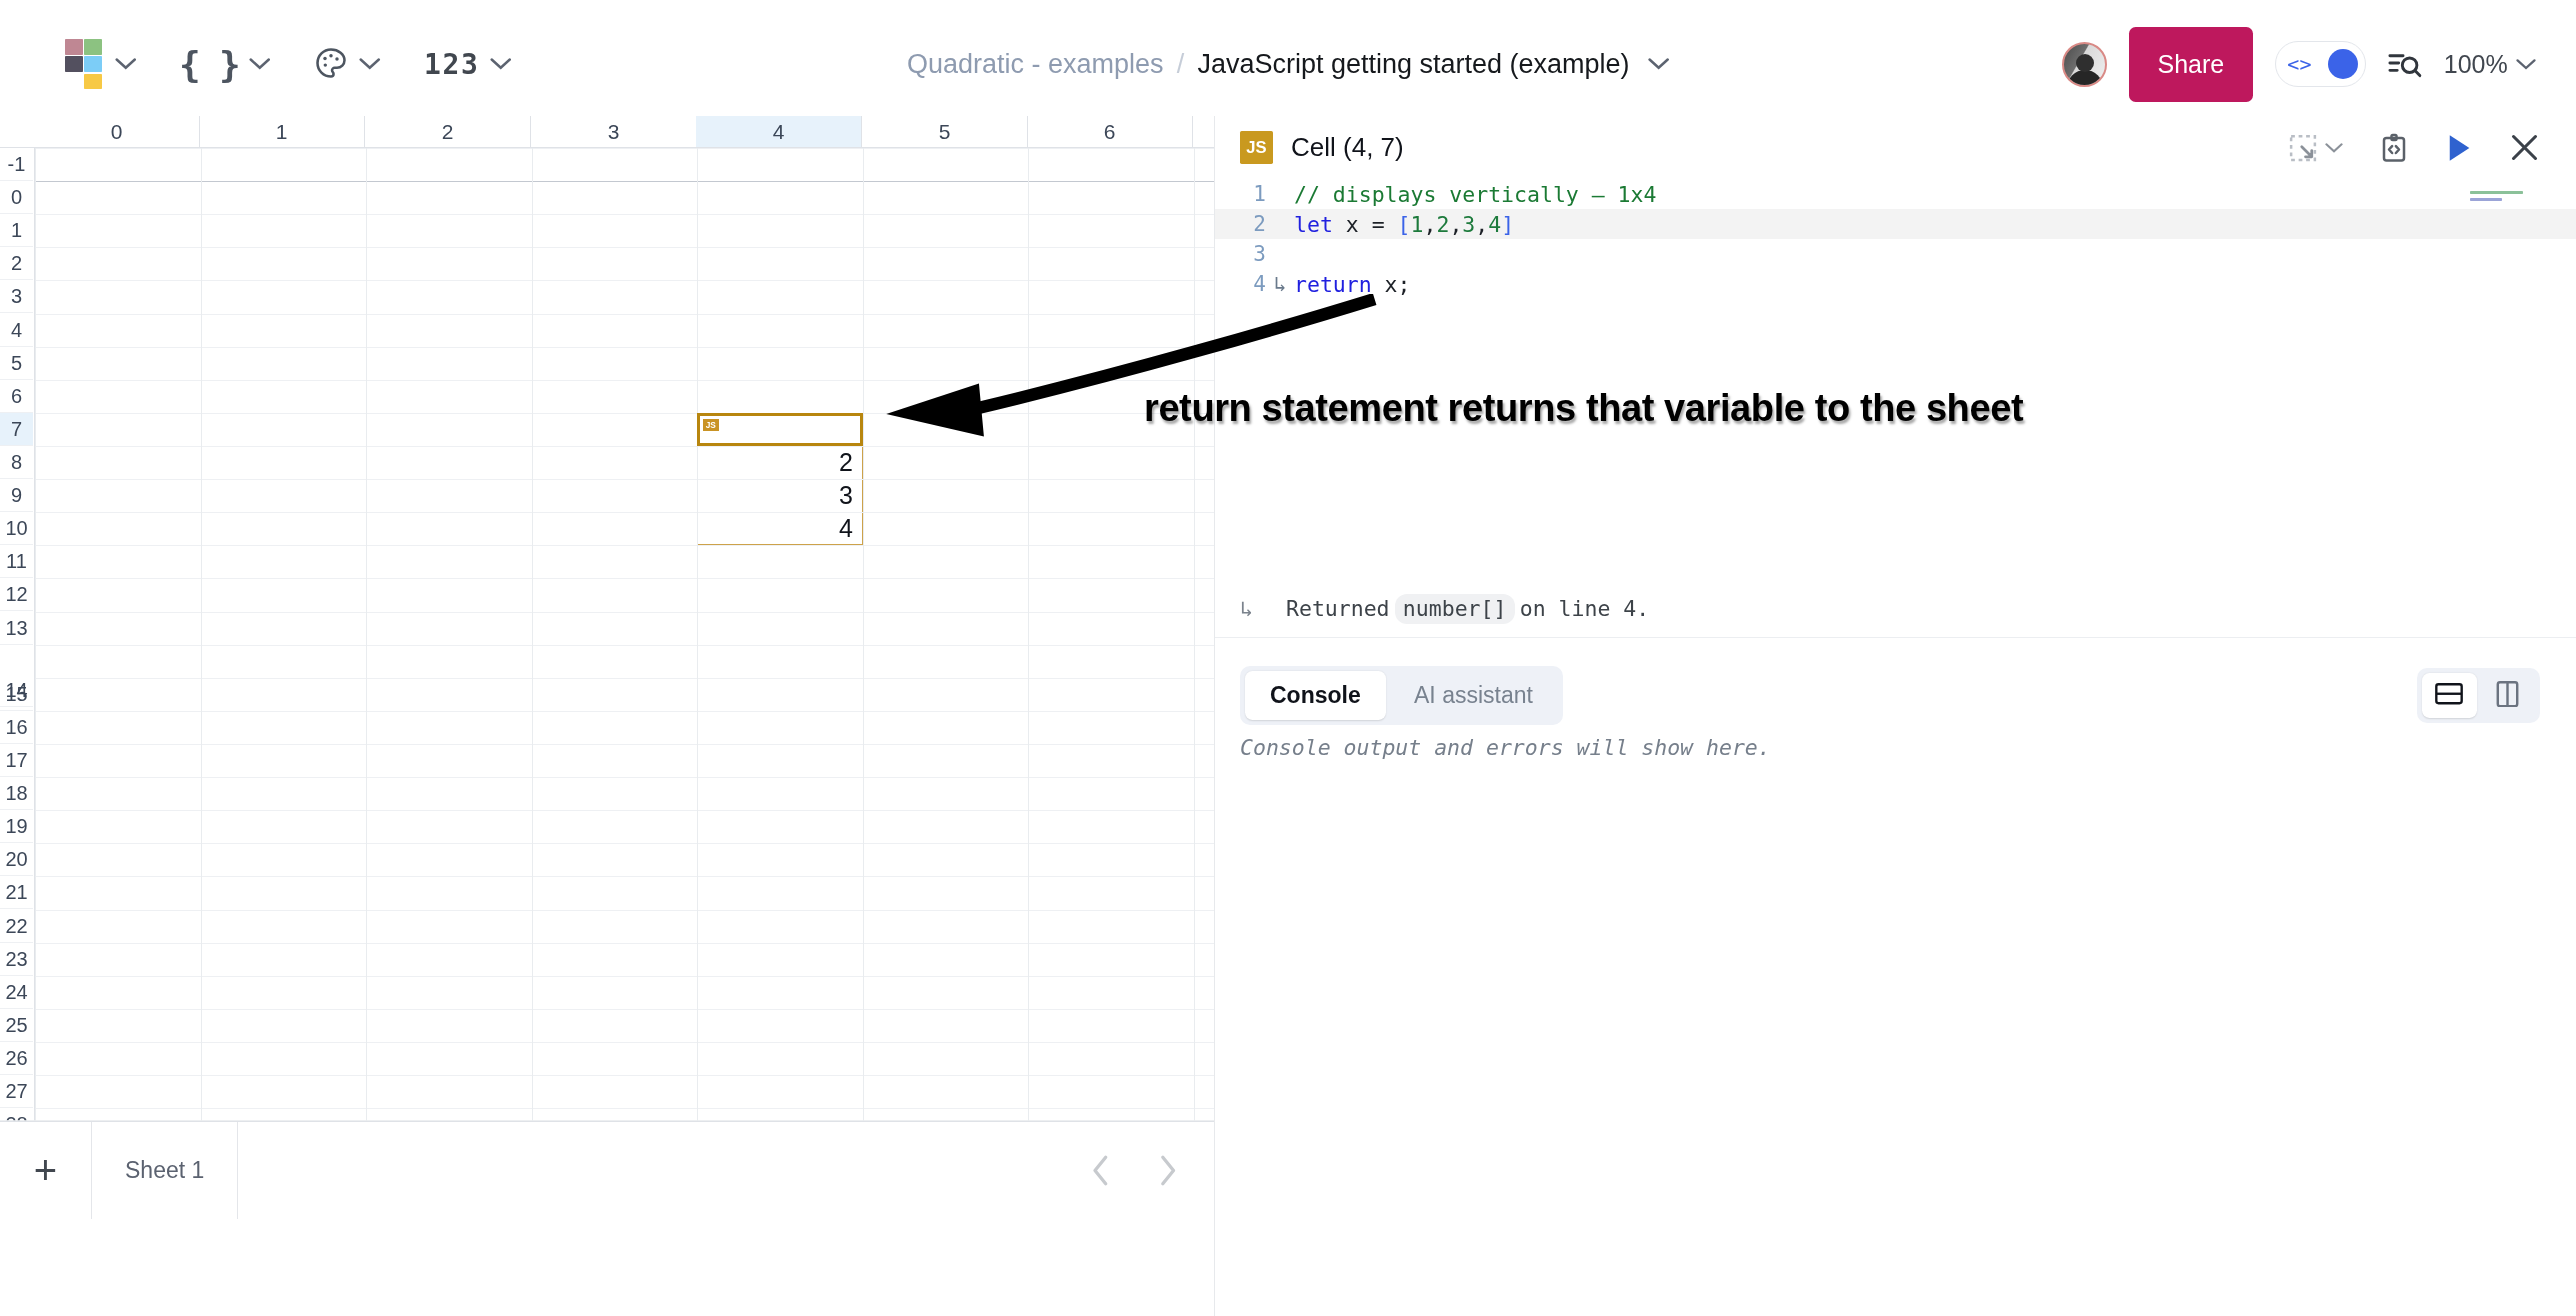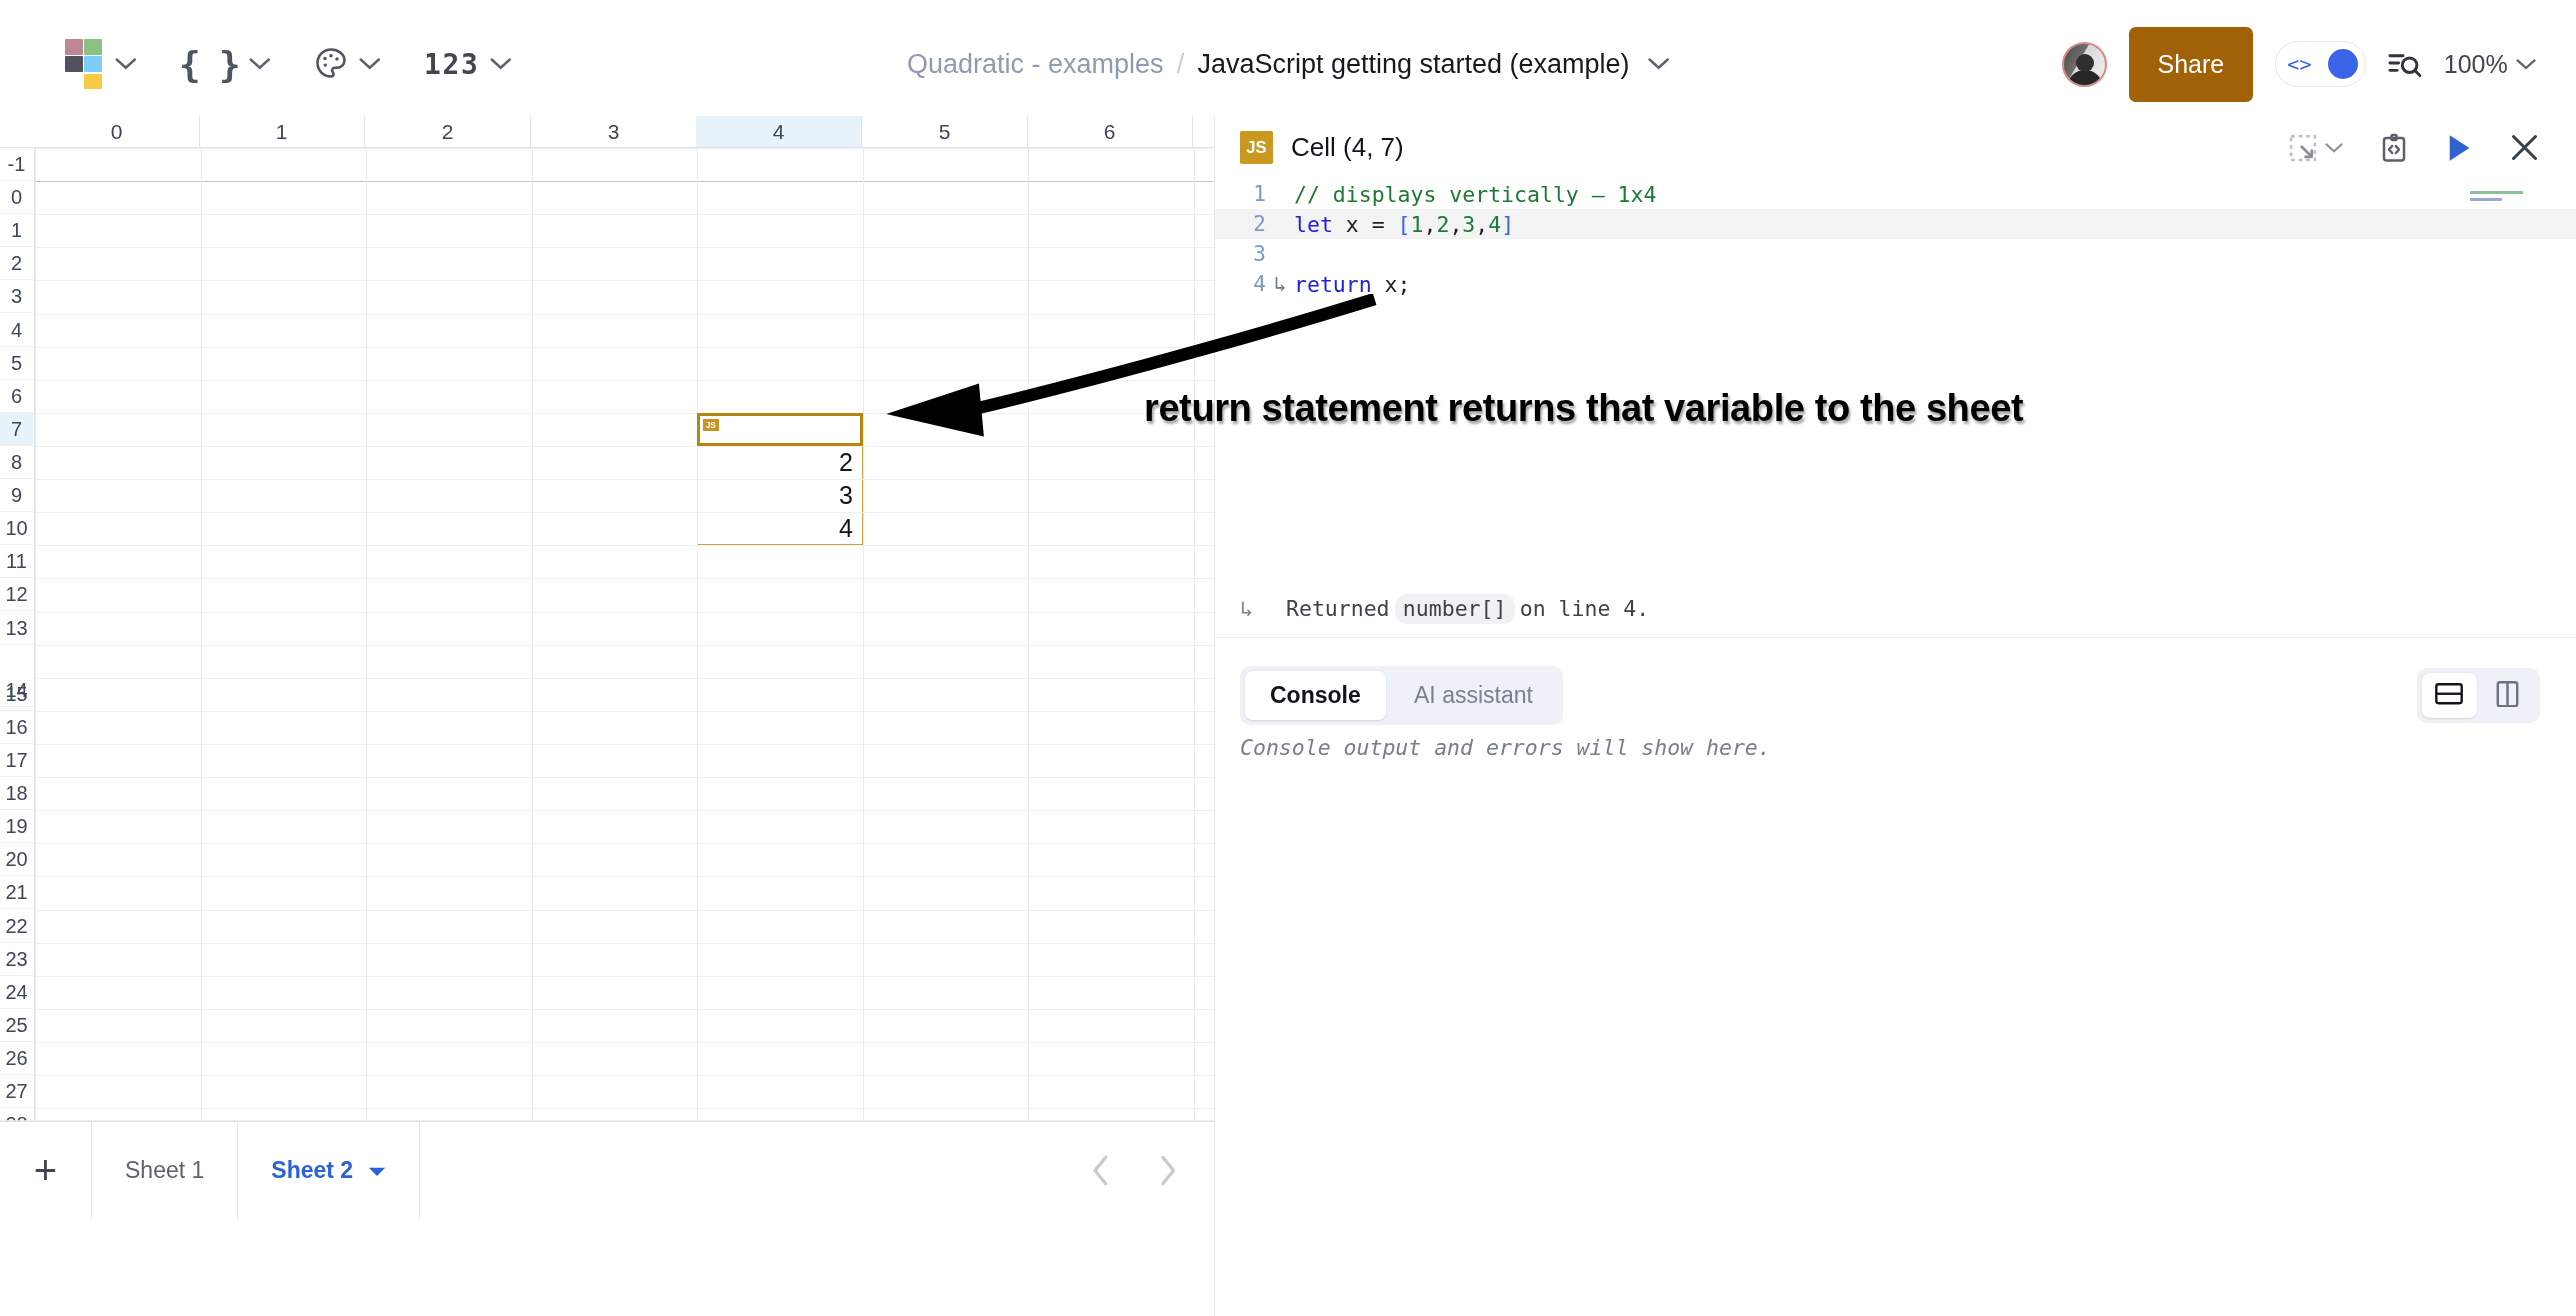--- a/index.html
+++ b/index.html
@@ -66,21 +66,21 @@
     content:''; position:absolute; left:11.6px; top:10px;
     width:18px; height:18px; border-radius:50%;
     background:#2f2f2f;
   }
   .avatar::before {
     content:''; position:absolute; left:3.3px; bottom:-6.6px;
     width:36px; height:21.5px; border-radius:18px 18px 0 0;
     background:#262626;
   }
   .share-btn {
-    background: #a16207; color: #fff;
+    background: #be185d; color: #fff;
     font-size: 25px; font-weight: 400;
     padding: 23px 29px; border-radius: 6.6px;
     cursor: pointer; border: none;
     font-family: "Liberation Sans", sans-serif;
   }
   .code-toggle {
     width: 91px; height: 46px; border-radius: 23px;
     border: 1.7px solid #e3e6eb; background: #fff;
     display: flex; align-items: center; justify-content: space-between;
     padding: 0 6.6px; cursor: pointer;
@@ -539,28 +539,20 @@
         <div id="selcell" style="left: 662px; top: 265px; width: 166px; height: 33px; border-color: rgb(184, 134, 15);">
         <div class="jsdot">JS</div>
       </div>
       </div>
 
     <div id="sheetbar">
       <div class="addsheet">+</div>
       <div class="sheettab">
         <span>Sheet 1</span>
       </div>
-      <div class="sheettab active">
-        <span>Sheet 2</span>
-        <span>
-          <svg width="18" height="11.6" viewBox="0 0 22 14">
-              <path d="M1 2 L11 12 L21 2 Z" fill="#2a63d4"></path>
-            </svg>
-        </span>
-      </div>
       <div class="sheetgap"></div>
       <div class="navarrows">
         <span class="na">
           <svg width="21.5" height="33" viewBox="0 0 26 40">
               <path d="M19 4 L6 20 L19 36" stroke="#c7cace" stroke-width="4" fill="none" stroke-linecap="round" stroke-linejoin="round"></path>
             </svg>
         </span>
         <span class="na">
           <svg width="21.5" height="33" viewBox="0 0 26 40">
               <path d="M7 4 L20 20 L7 36" stroke="#c7cace" stroke-width="4" fill="none" stroke-linecap="round" stroke-linejoin="round"></path>

